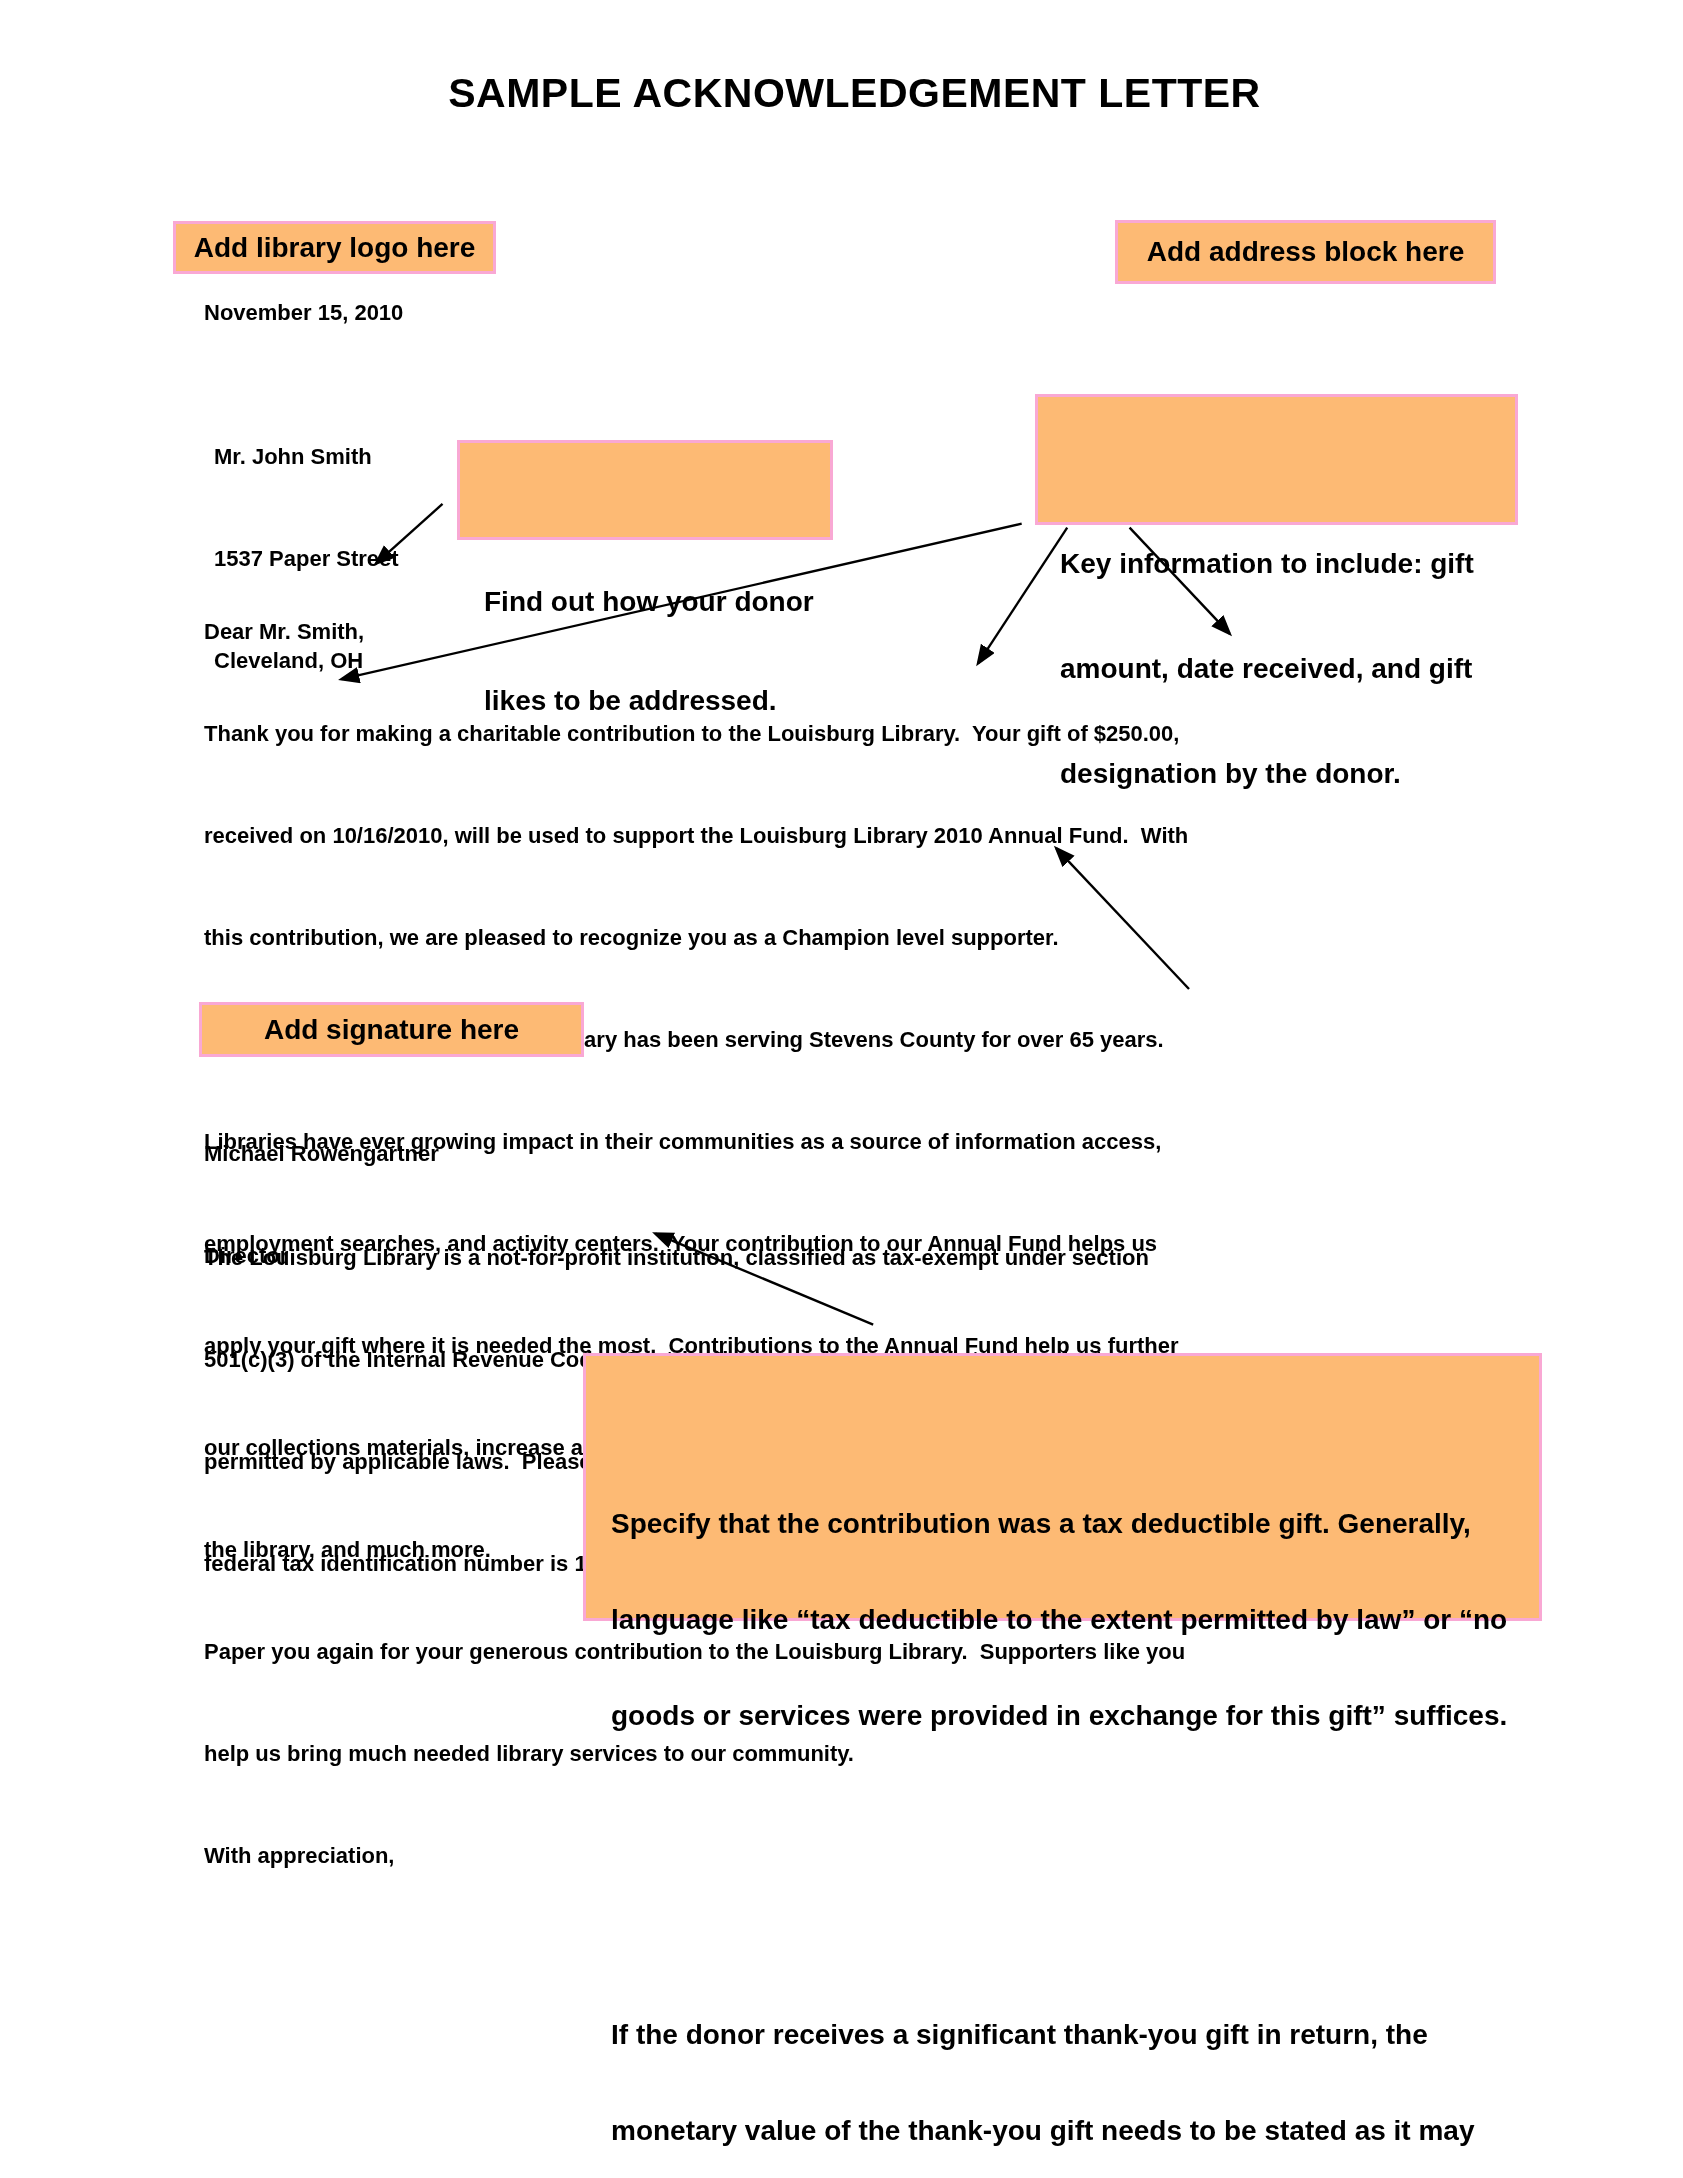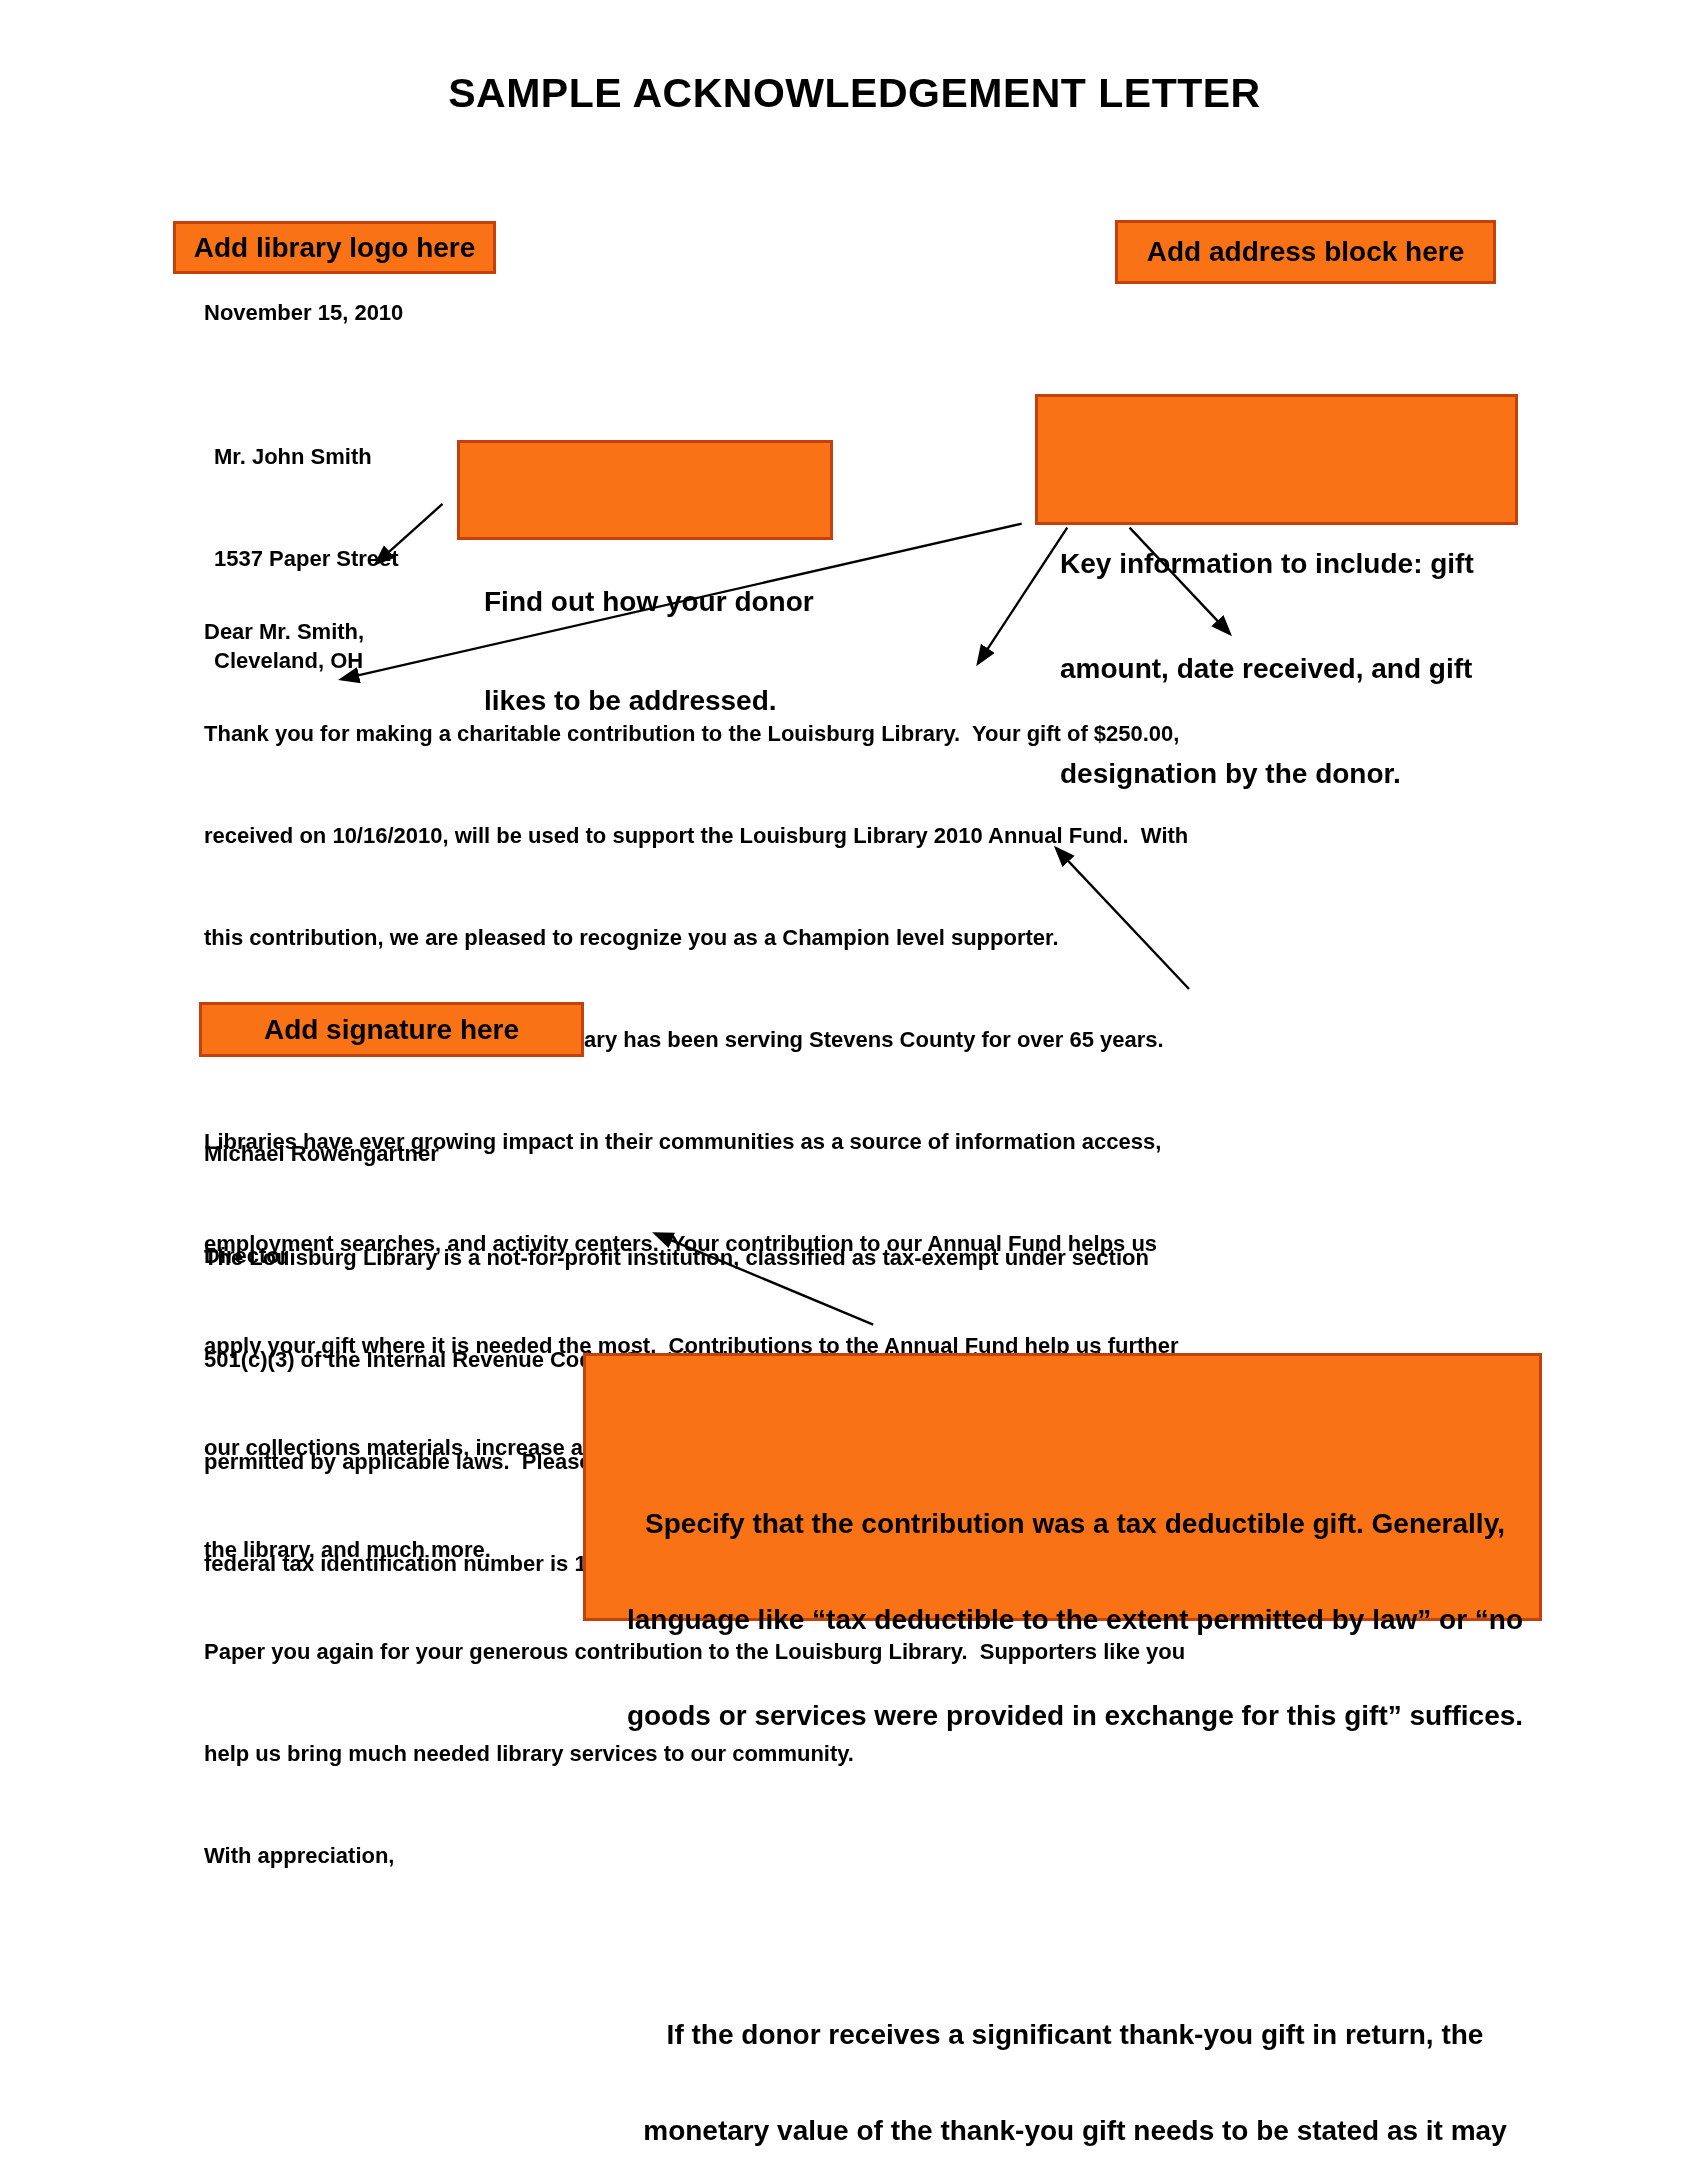--- a/index.html
+++ b/index.html
@@ -18,35 +18,35 @@
     font-size:41px;font-weight:bold;
     letter-spacing:0.5px;
   }
   .bodytext{
     font-size:22px;
     line-height:34px;
     white-space:pre;
     font-weight:bold;
   }
   .callout{
-    border:3px solid #c2410c;
-    background:#f97316;
+    border:3px solid #f9a8d4;
+    background:#fdba74;
     box-sizing:border-box;
     font-weight:bold;
     font-size:28px;
     white-space:pre;
   }
   .placeholder-box{
     display:flex;align-items:center;justify-content:center;
     text-align:center;
   }
   .callout-lines{padding:12px 0 0 24px;line-height:33px;}
   #key-info-box .callout-lines{padding:15px 0 0 22px;line-height:35px;}
   #explain-box .callout-lines{padding:11px 0 0 22px;line-height:37px;}
-  #tax-box{line-height:32px;text-align:center;}
+  #tax-box{line-height:32px;}
   #tax-box .para{padding:0;margin:0;}
   #tax-box .gap{height:31px;}
   #arrow-layer{
     position:absolute;left:0;top:0;width:1683px;height:2178px;
     pointer-events:none;
   }
   #arrow-layer line{stroke:#000;stroke-width:2.4;}
 </style>
 </head>
 <body>

